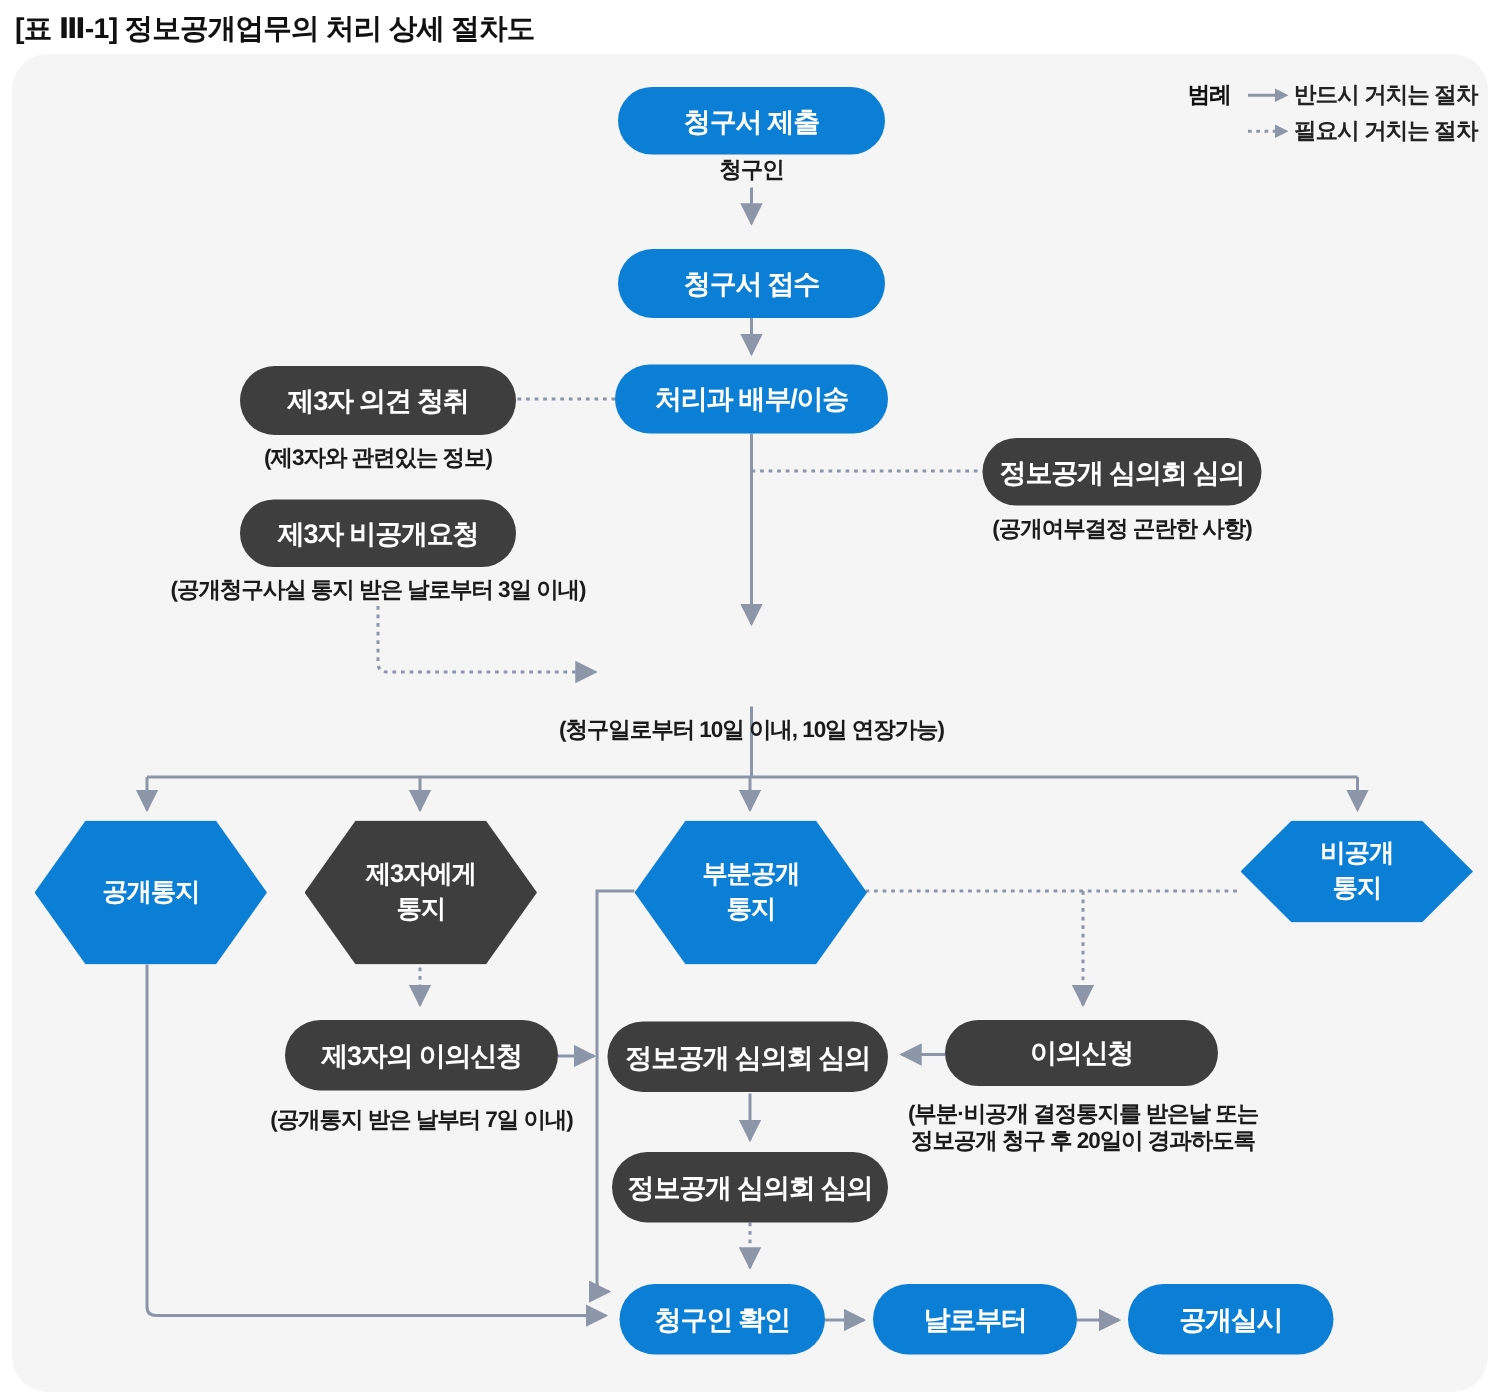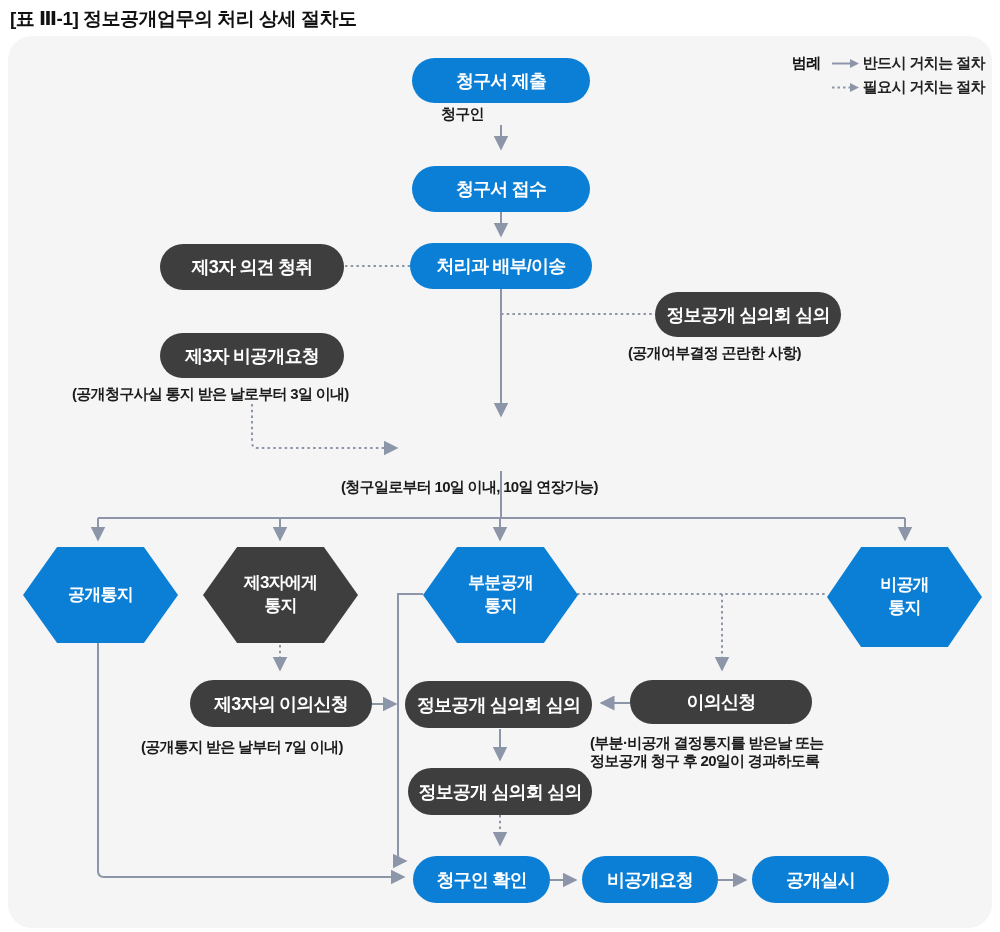--- a/index.html
+++ b/index.html
@@ -15,21 +15,21 @@
   .wires path{fill:none;stroke:var(--arrow);stroke-width:2;}
   .wires .dotted path{stroke-dasharray:2.5 3.2;}
   .wires marker path{fill:var(--arrow);stroke:none;}
   .pill{position:absolute;border-radius:24px;display:flex;align-items:center;justify-content:center;
         color:#fff;font-weight:700;font-size:18px;letter-spacing:-0.8px;white-space:nowrap;}
   .blue{background:var(--blue);text-align:right;}
   .dark{background:var(--dark);}
   .hex{position:absolute;display:flex;flex-direction:column;align-items:center;justify-content:center;
        color:#fff;font-weight:700;font-size:17px;line-height:1.35;letter-spacing:-0.8px;text-align:center;
        clip-path:polygon(0 50%,22% 0,78% 0,100% 50%,78% 100%,22% 100%);}
-  .note{position:absolute;text-align:left;font-size:15px;font-weight:600;color:var(--ink);
+  .note{position:absolute;text-align:center;font-size:15px;font-weight:600;color:var(--ink);
         letter-spacing:-0.7px;line-height:1.22;}
   .legend{position:absolute;right:15px;top:54px;display:grid;grid-template-columns:auto 34px auto;
           grid-row-gap:5px;align-items:center;font-size:15px;font-weight:600;color:#222;letter-spacing:-0.6px;}
   .legend .lg-title{font-weight:800;color:#111;justify-self:end;padding-right:8px;}
   .legend svg{display:block;margin:0 auto;}
   .legend .lg-line{stroke:var(--arrow);stroke-width:2;fill:none;}
   .legend .lg-head{fill:var(--arrow);}
   .legend .lg-dot{stroke-dasharray:2.5 3;}
 </style>
 </head>
@@ -100,20 +100,21 @@
     <span>청구서 접수</span>
   </div>
 
   <div class="pill blue" style="left:410px;top:243px;width:182px;height:46px">
     <span>처리과 배부/이송</span>
   </div>
 
   <div class="pill dark" style="left:160px;top:244px;width:184px;height:46px">
     <span>제3자 의견 청취</span>
   </div>
+  <div class="note" style="left:112px;top:297px;width:280px">(제3자와 관련있는 정보)</div>
 
   <div class="pill dark" style="left:655px;top:292px;width:186px;height:45px">
     <span>정보공개 심의회 심의</span>
   </div>
   <div class="note" style="left:628px;top:344px;width:240px">(공개여부결정 곤란한 사항)</div>
 
   <div class="pill dark" style="left:160px;top:333px;width:184px;height:45px">
     <span>제3자 비공개요청</span>
   </div>
   <div class="note" style="left:72px;top:385px;width:360px">(공개청구사실 통지 받은 날로부터 3일 이내)</div>
@@ -124,21 +125,21 @@
     <span>공개통지</span>
   </div>
   <div class="hex dark" style="left:203px;top:547px;width:155px;height:96px">
     <span>제3자에게</span>
     <span>통지</span>
   </div>
   <div class="hex blue" style="left:423px;top:547px;width:155px;height:96px">
     <span>부분공개</span>
     <span>통지</span>
   </div>
-  <div class="hex blue" style="left:827px;top:547px;width:155px;height:100px">
+  <div class="hex blue" style="left:827px;top:547px;width:155px;height:68px">
     <span>비공개</span>
     <span>통지</span>
   </div>
 
   <div class="pill dark" style="left:190px;top:680px;width:182px;height:47px">
     <span>제3자의 이의신청</span>
   </div>
   <div class="note" style="left:141px;top:738px;width:280px">(공개통지 받은 날부터 7일 이내)</div>
 
   <div class="pill dark" style="left:405px;top:681px;width:187px;height:47px">
@@ -154,19 +155,19 @@
   </div>
 
   <div class="pill dark" style="left:408px;top:768px;width:184px;height:47px">
     <span>정보공개 심의회 심의</span>
   </div>
 
   <div class="pill blue" style="left:413px;top:856px;width:137px;height:47px">
     <span>청구인 확인</span>
   </div>
   <div class="pill blue" style="left:582px;top:856px;width:136px;height:47px">
-    <span>비공개요청</span>
+    <span>날로부터</span>
   </div>
   <div class="pill blue" style="left:752px;top:856px;width:137px;height:47px">
     <span>공개실시</span>
   </div>
 
 </div>
 
 </body></html>

